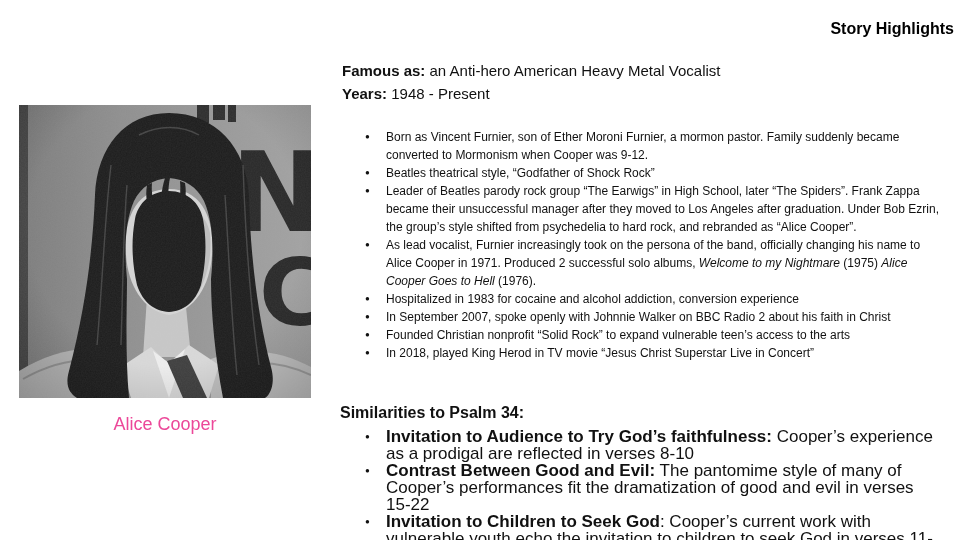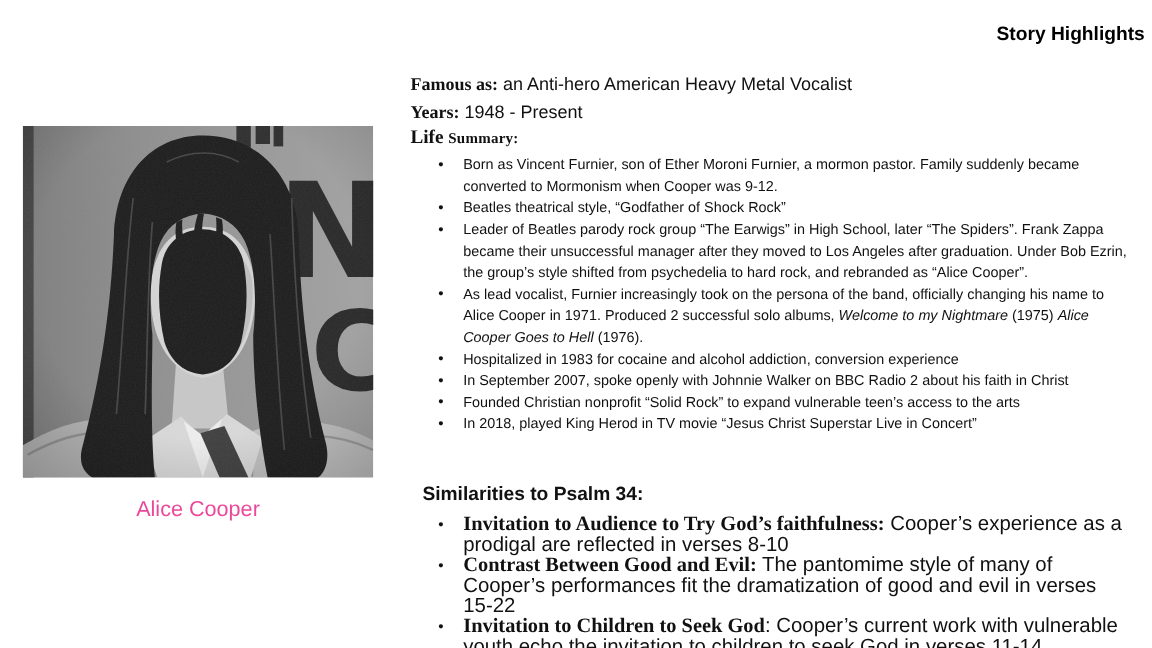--- a/index.html
+++ b/index.html
@@ -15,29 +15,29 @@
     font-size:18px;line-height:24px;color:#ec4899;
   }
   
   .title{
     position:absolute;left:342px;top:19px;width:612px;text-align:right;
     font-size:16px;font-weight:bold;line-height:20px;color:#000;
   }
   .facts{position:absolute;left:342px;top:60px;font-size:15px;line-height:22.5px;}
   .life-heading{position:absolute;left:342px;top:104px;font-weight:bold;font-size:16px;line-height:21px;}
   .life-heading .h-sm{font-size:12.5px;letter-spacing:.2px;}
-  .sim-heading{position:absolute;left:352px;top:402px;font-weight:bold;font-size:16px;line-height:21px;}
+  .sim-heading{position:absolute;left:340px;top:402px;font-weight:bold;font-size:16px;line-height:21px;}
   ul.bullets{margin:0;padding:0;list-style:none;}
   .life-list{position:absolute;left:342px;top:128px;width:600px;font-size:12px;line-height:18px;}
   .sim-list{position:absolute;left:342px;top:428px;width:600px;font-size:17px;line-height:17px;}
   ul.bullets li{position:relative;padding-left:44px;}
   ul.bullets li::before{
     content:"●";position:absolute;left:23px;top:0;font-size:8px;
   }
-  .b{font-weight:bold;font-family:Liberation Serif, serif;}
+  .b{font-weight:bold;}
   .i{font-style:italic;}
 </style>
 </head>
 <body>
 
 <div class="slide">
 
   <figure class="photo" aria-label="Black-and-white portrait photograph of Alice Cooper with long dark hair, in front of a poster wall with large dark letters">
     <svg viewBox="0 0 292 293" preserveAspectRatio="none" aria-hidden="true">
       <defs>
@@ -123,21 +123,20 @@
 
   <div class="caption">Alice Cooper</div>
 
   <div class="title">Story Highlights</div>
 
   <div class="facts">
     <div><span class="b">Famous as:</span><span> an Anti-hero American Heavy Metal Vocalist</span></div>
     <div><span class="b">Years:</span><span> 1948 - Present</span></div>
   </div>
 
-  <div class="life-heading"><span class="b h-lg">Life </span><span class="b h-sm">Summary:</span></div>
   <ul class="bullets life-list">
       <li><span>Born as Vincent Furnier, son of Ether Moroni Furnier, a mormon pastor. Family suddenly became converted to Mormonism when Cooper was 9-12.</span></li>
       <li><span>Beatles theatrical style, “Godfather of Shock Rock”</span></li>
       <li><span>Leader of Beatles parody rock group “The Earwigs” in High School, later “The Spiders”. Frank Zappa became their unsuccessful manager after they moved to Los Angeles after graduation. Under Bob Ezrin, the group’s style shifted from psychedelia to hard rock, and rebranded as “Alice Cooper”.</span></li>
       <li><span>As lead vocalist, Furnier increasingly took on the persona of the band, officially changing his name to Alice Cooper in 1971. Produced 2 successful solo albums, </span><span class="i">Welcome to my Nightmare</span><span> (1975) </span><span class="i">Alice Cooper Goes to Hell</span><span> (1976).</span></li>
       <li><span>Hospitalized in 1983 for cocaine and alcohol addiction, conversion experience</span></li>
       <li><span>In September 2007, spoke openly with Johnnie Walker on BBC Radio 2 about his faith in Christ</span></li>
       <li><span>Founded Christian nonprofit “Solid Rock” to expand vulnerable teen’s access to the arts</span></li>
       <li><span>In 2018, played King Herod in TV movie “Jesus Christ Superstar Live in Concert”</span></li>
     </ul>

